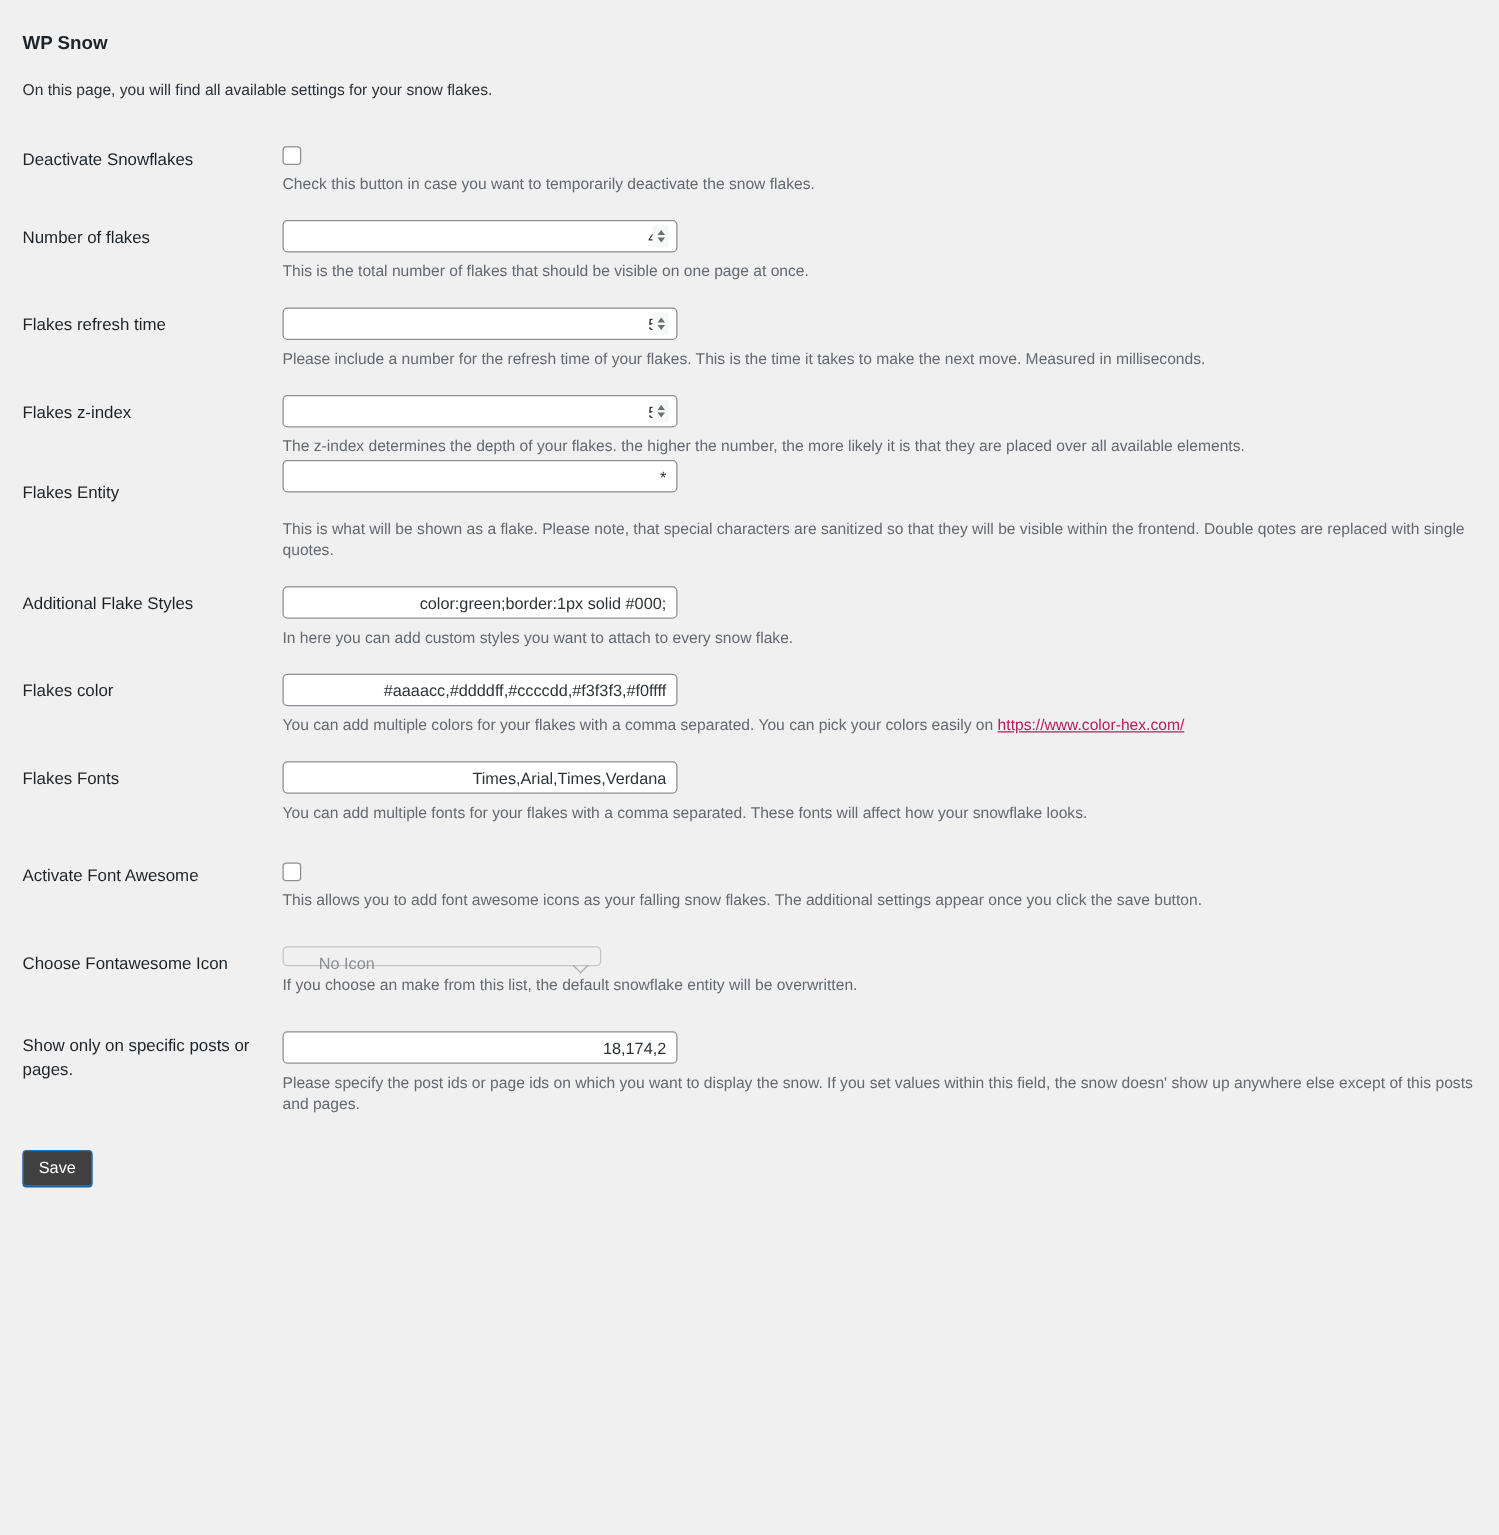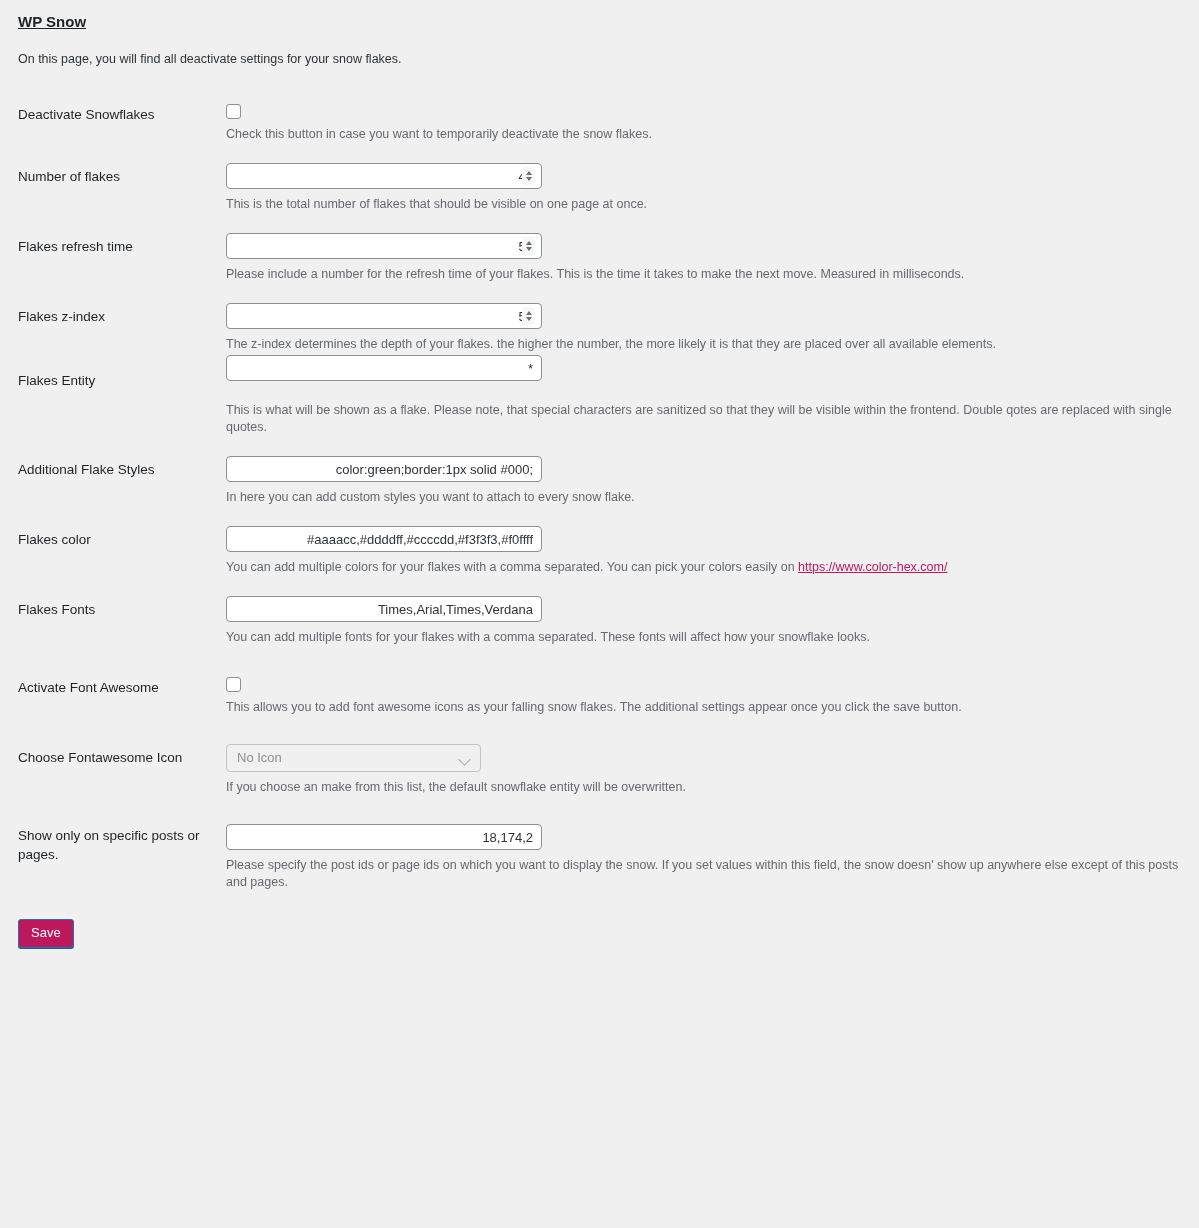--- a/index.html
+++ b/index.html
@@ -17,23 +17,22 @@
   }
   .wrap {
     padding: 0;
     position: relative;
   }
   .page-title {
     font-size: 15px;
     font-weight: bold;
     color: #1d2327;
     margin: 0;
-    padding: 13px 0 0 18px;
+    padding: 26px 0 0 18px;
     line-height: 18px;
-    text-decoration: underline;
   }
   .page-intro {
     font-size: 12.5px;
     color: #2c3338;
     margin: 0;
     padding: 20px 0 0 18px;
     line-height: 16px;
   }
 
   
@@ -118,28 +117,28 @@
     vertical-align: top;
     margin: 3px 0 0 0;
     padding: 0;
     cursor: pointer;
   }
 
   
   .select-box {
     box-sizing: border-box;
     width: 255px;
-    height: 28px;
+    height: 16px;
     background: #f0f0f1;
     border: 1px solid #c3c4c7;
     border-radius: 4px;
     color: #8c8f94;
     font-size: 13px;
     line-height: 26px;
-    padding: 0 10px;
+    padding: 0 28px;
     position: relative;
     cursor: default;
   }
   .select-box .chev {
     position: absolute;
     right: 11px;
     top: 10px;
     width: 8px; height: 8px;
     border-right: 1.6px solid #a7aaad;
     border-bottom: 1.6px solid #a7aaad;
@@ -169,39 +168,39 @@
     position: relative;
     top: -12px;
   }
 
   
   .submit-row {
     padding: 18px 0 20px 18px;
   }
   .btn-primary {
     display: inline-block;
-    background: #be185d;
+    background: #404040;
     border: 1px solid #2271b1;
     border-radius: 3px;
     color: #fff;
     font-size: 13px;
     font-family: "Liberation Sans", sans-serif;
     line-height: 16px;
     padding: 5px 12px 6px;
     cursor: pointer;
     box-shadow: 0 1px 0 #1c5d96;
   }
 </style>
 </head>
 <body>
 
 <div class="wrap">
 
   <h1 class="page-title">WP Snow</h1>
-  <p class="page-intro">On this page, you will find all deactivate settings for your snow flakes.</p>
+  <p class="page-intro">On this page, you will find all available settings for your snow flakes.</p>
 
   <table class="form-table">
     <tbody>
 
       <tr>
         <th>Deactivate Snowflakes</th>
         <td>
           <span class="cb"></span>
           <p class="desc">Check this button in case you want to temporarily deactivate the snow flakes.</p>
         </td>

